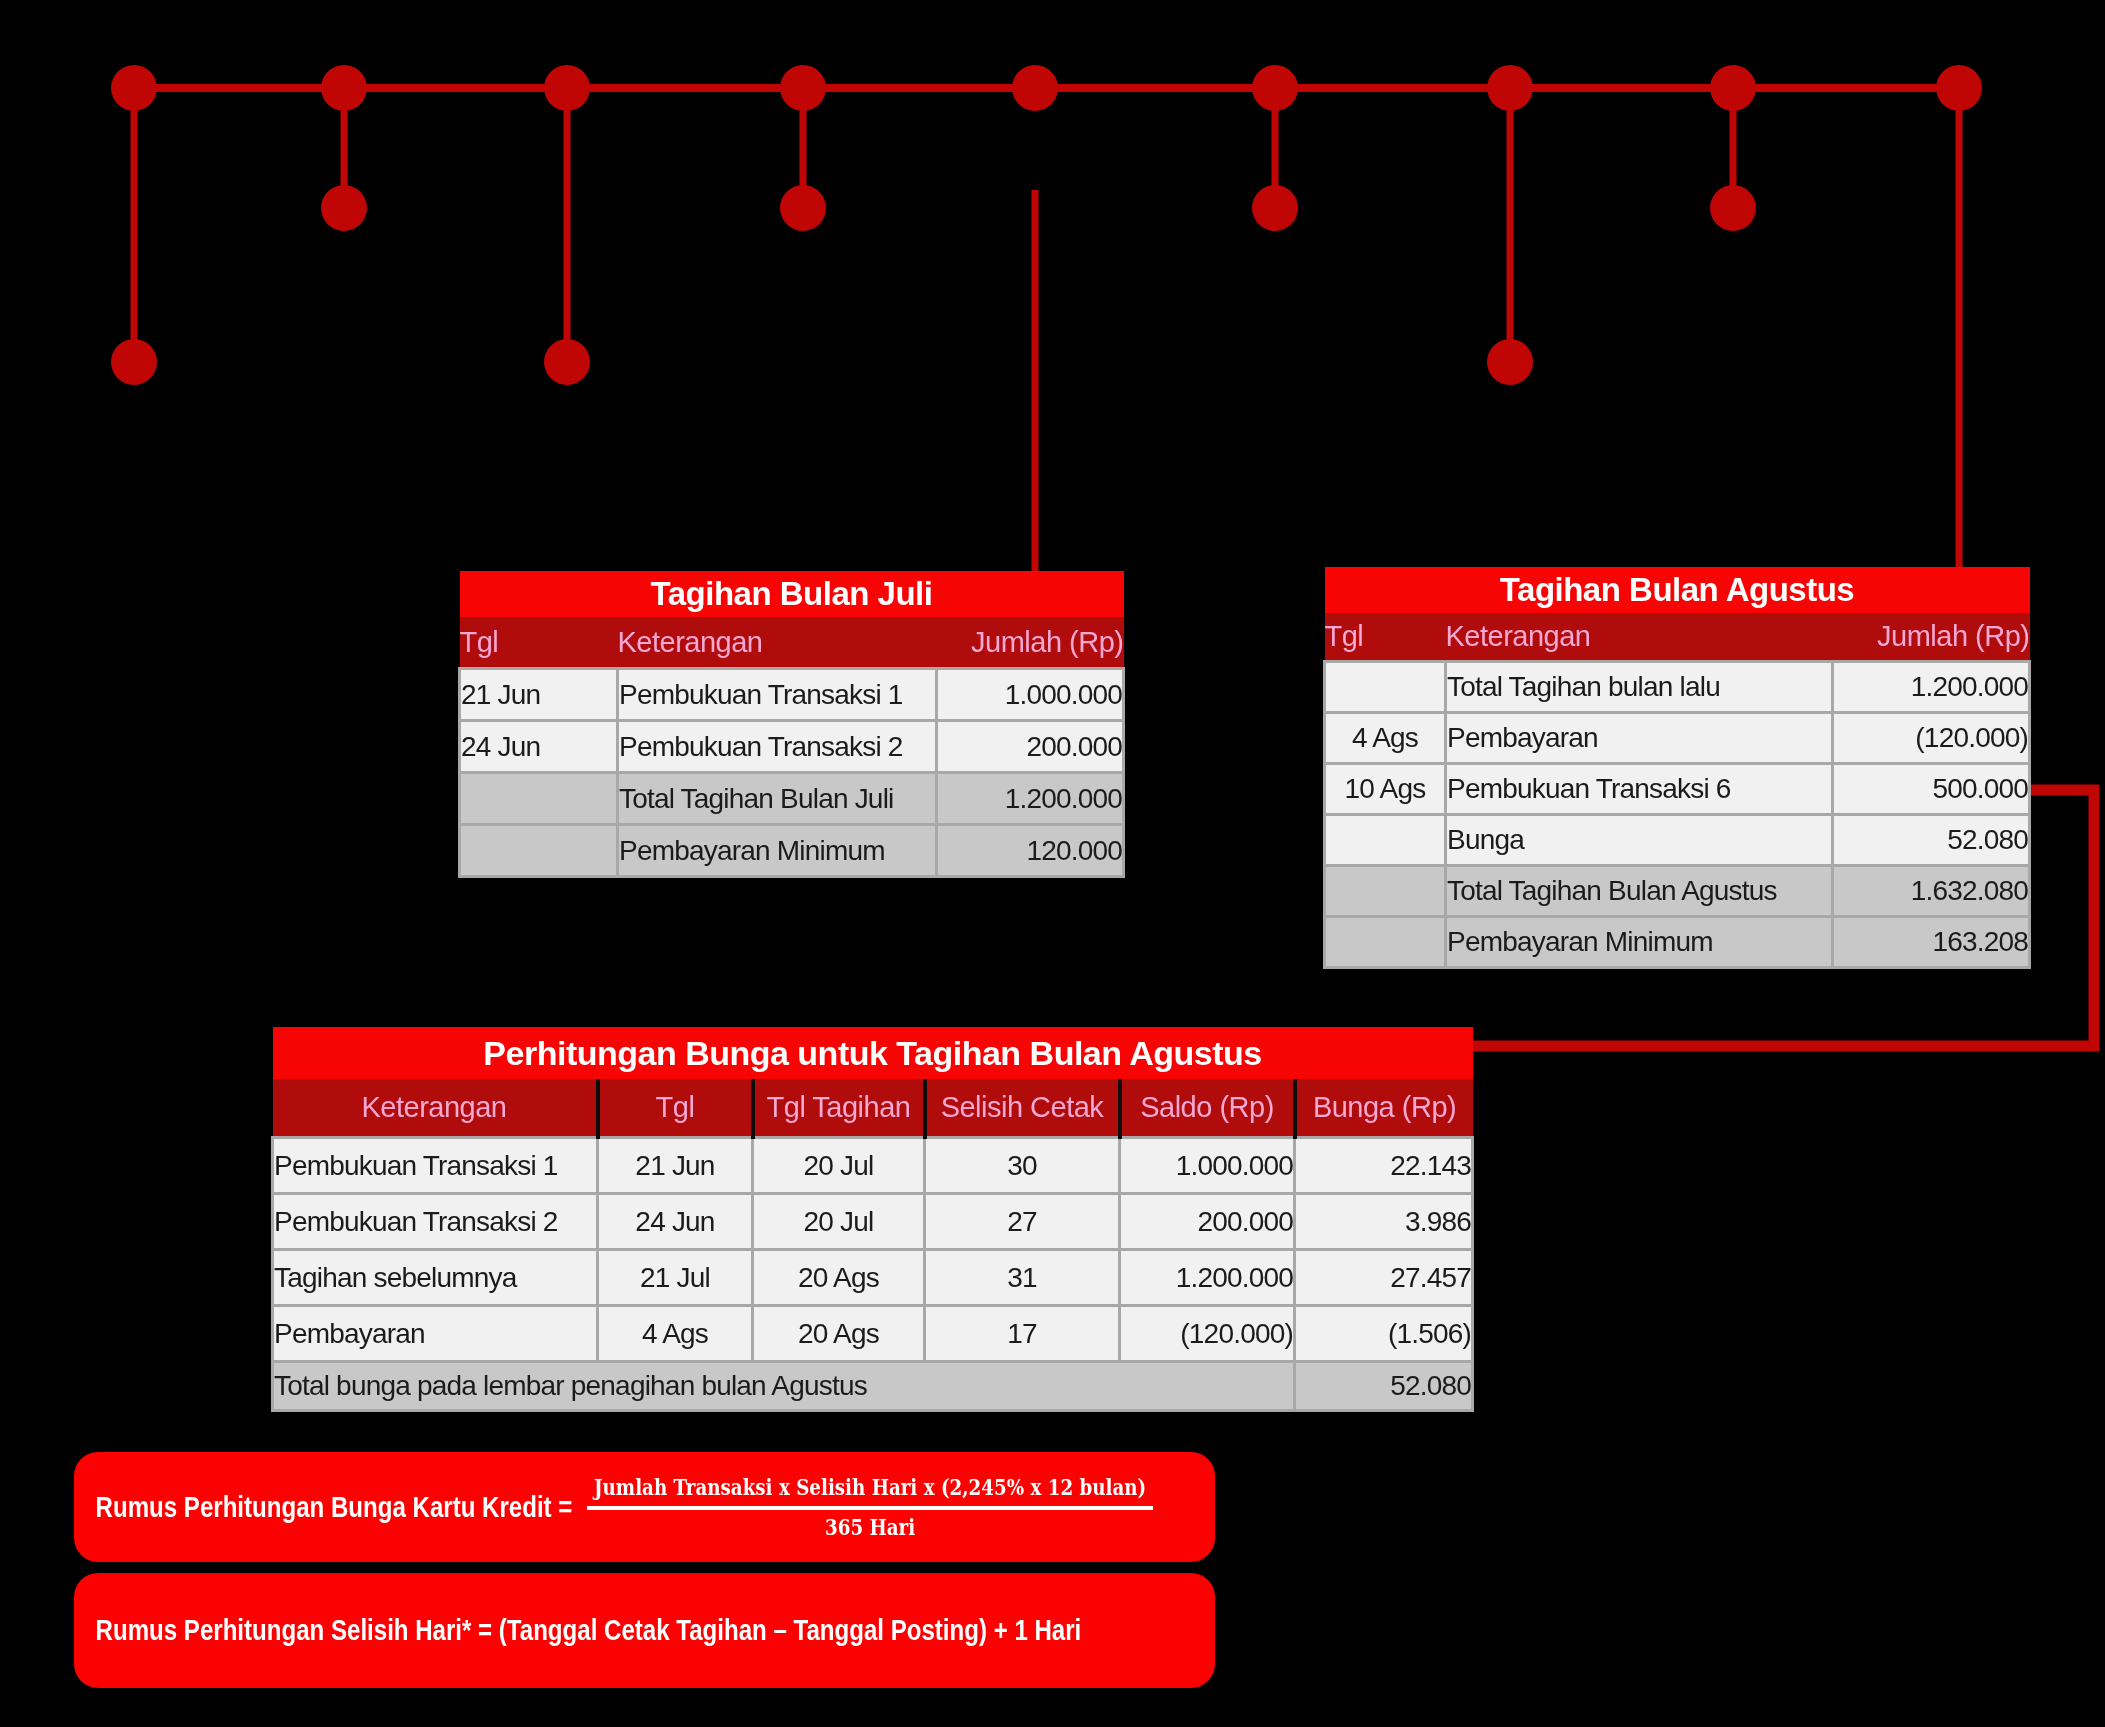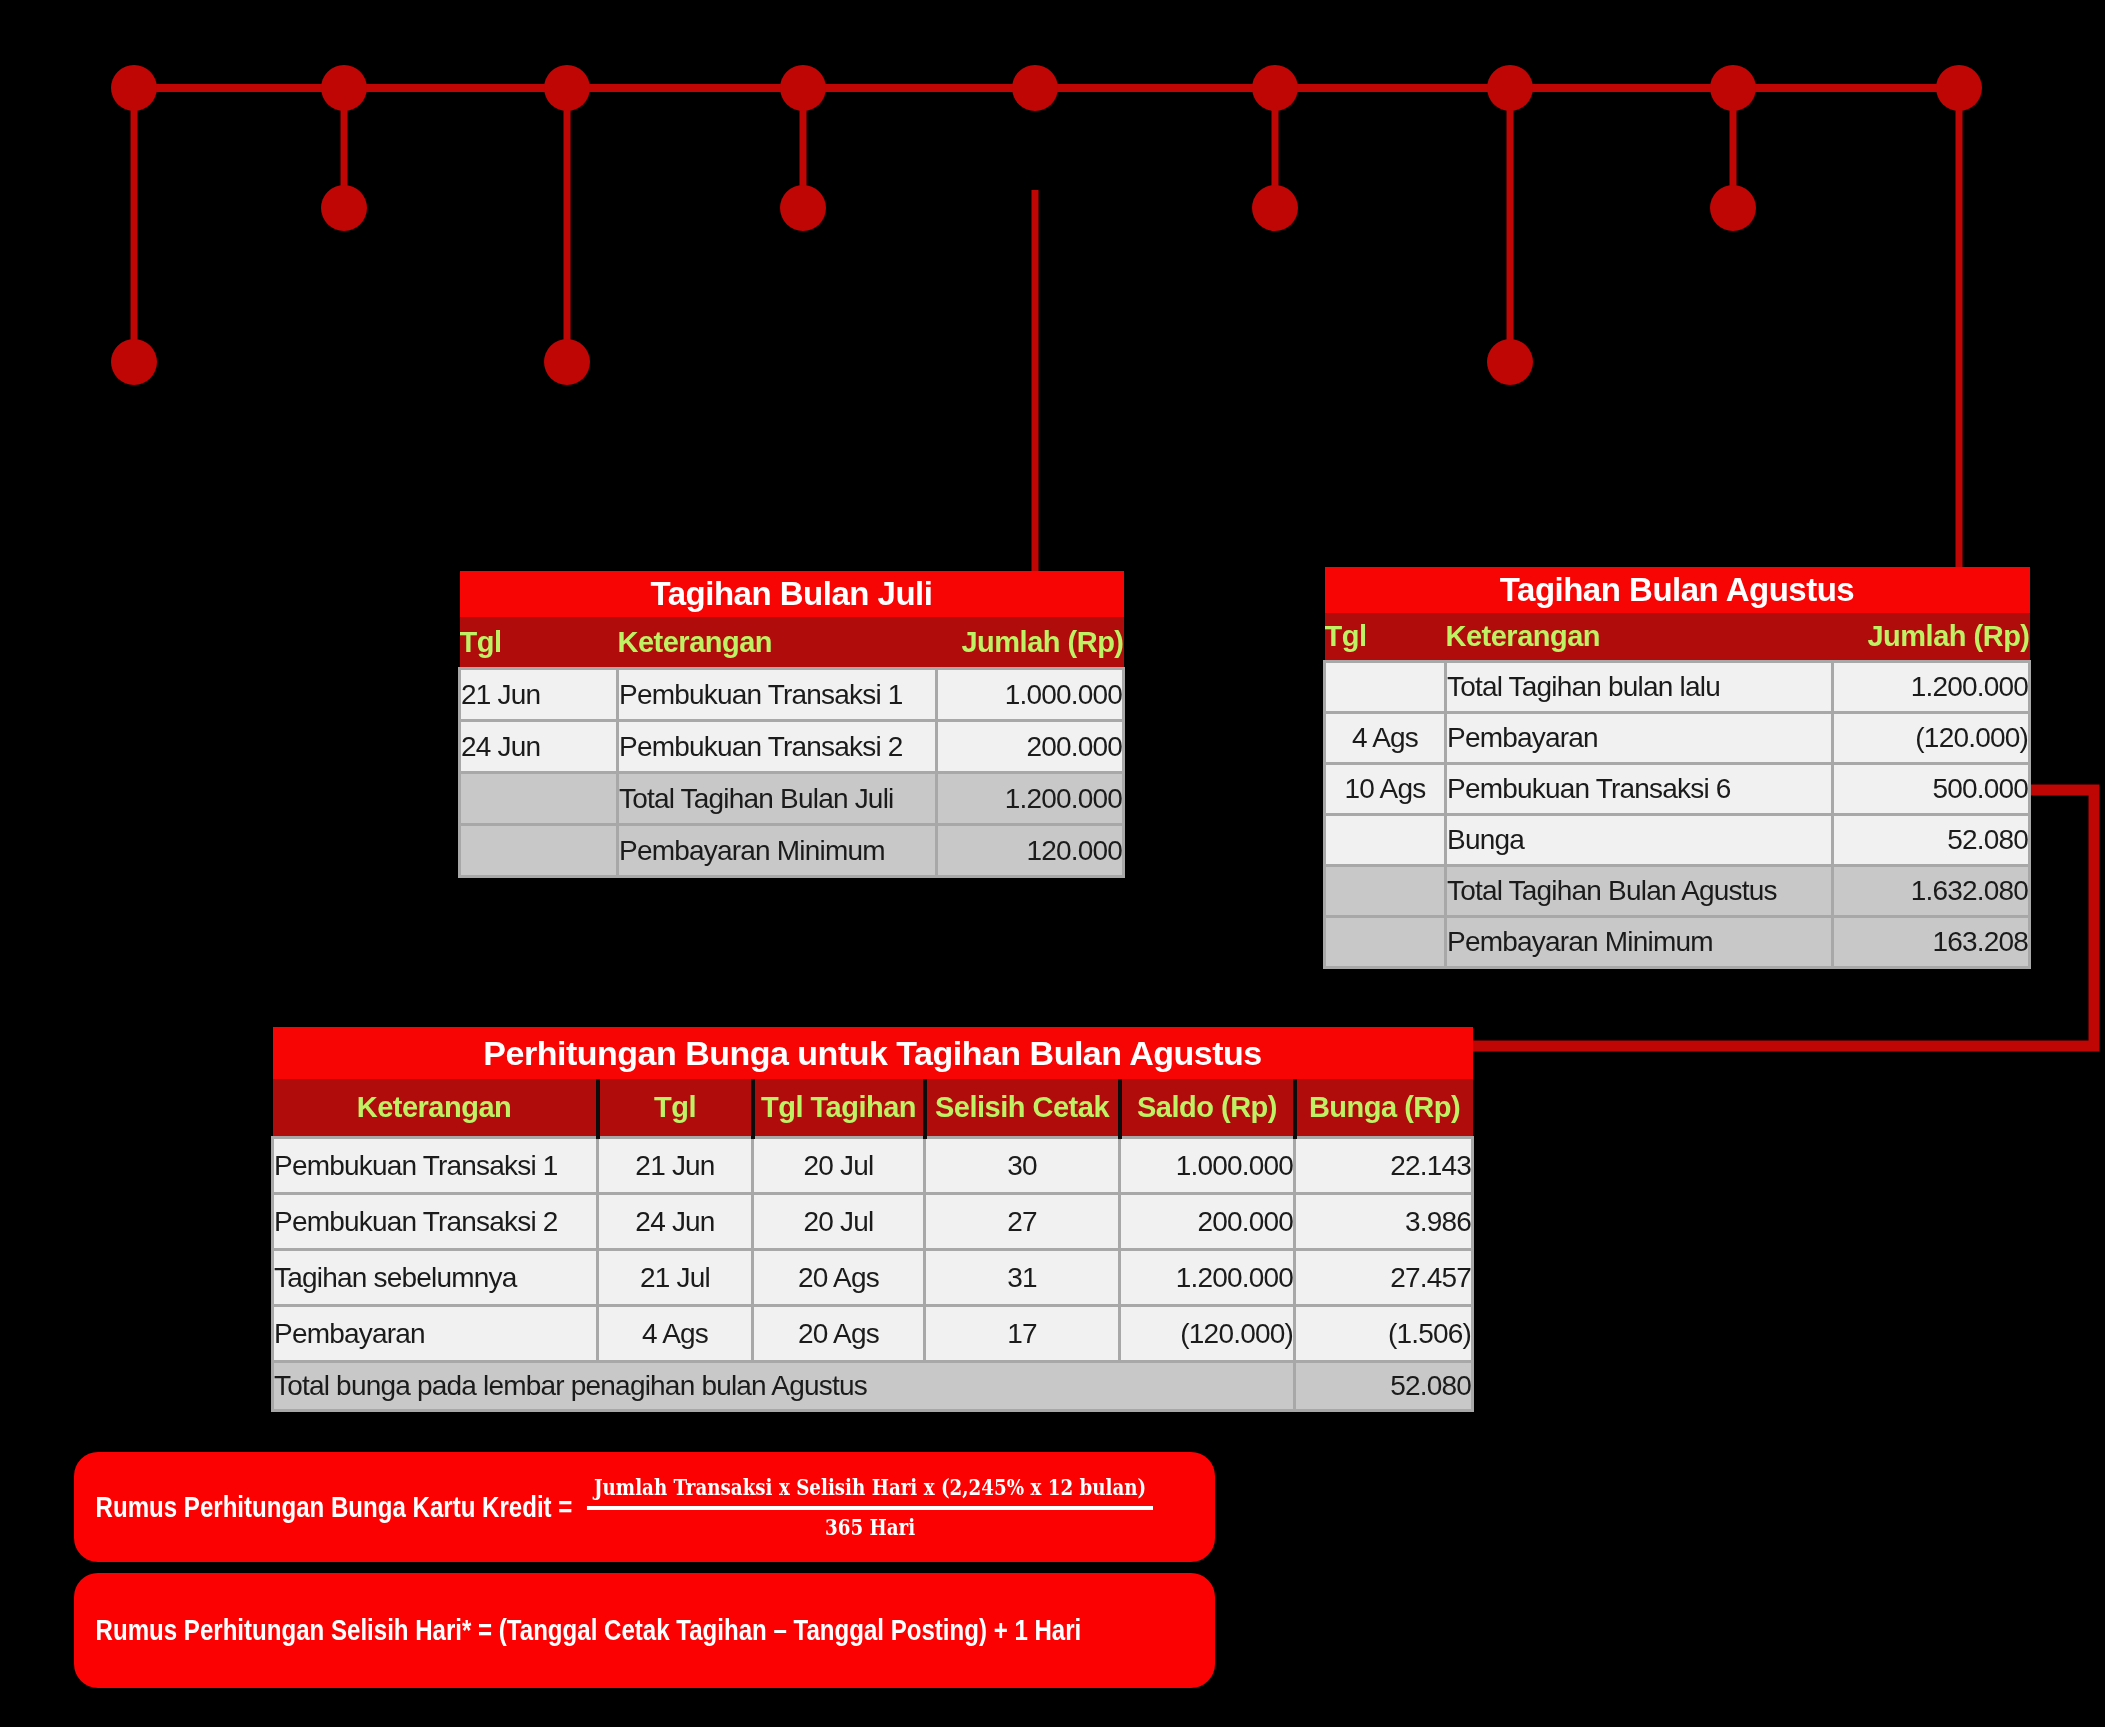--- a/index.html
+++ b/index.html
@@ -18,21 +18,21 @@
     position:absolute;z-index:2;
     border-collapse:collapse;table-layout:fixed;
     font-size:28px;letter-spacing:-0.8px;color:#1b1b1b;
   }
   table.tbl td{padding:0;white-space:nowrap;overflow:hidden;vertical-align:middle;}
   tr.title-row td{
     background:#F70404;color:#fff;font-weight:bold;font-size:33px;
     text-align:center;letter-spacing:-0.5px;border:none;
   }
   tr.head-row td{
-    background:#B00C0C;color:#bef264;font-weight:bold;font-size:29px;
+    background:#B00C0C;color:#f9a8d4;font-weight:normal;font-size:29px;
     letter-spacing:-0.5px;border:none;
   }
   td.c-left{text-align:left;padding-left:8px;}
   td.c-center{text-align:center;}
   td.c-right{text-align:right;padding-right:8px;}
   tr.row-light td{background:#F1F1F1;border:3px solid #A8A8A8;}
   tr.row-gray td{background:#C8C8C9;border:3px solid #A8A8A8;}
 
   
   #tbl-juli{left:458px;top:571px;width:664px;}

